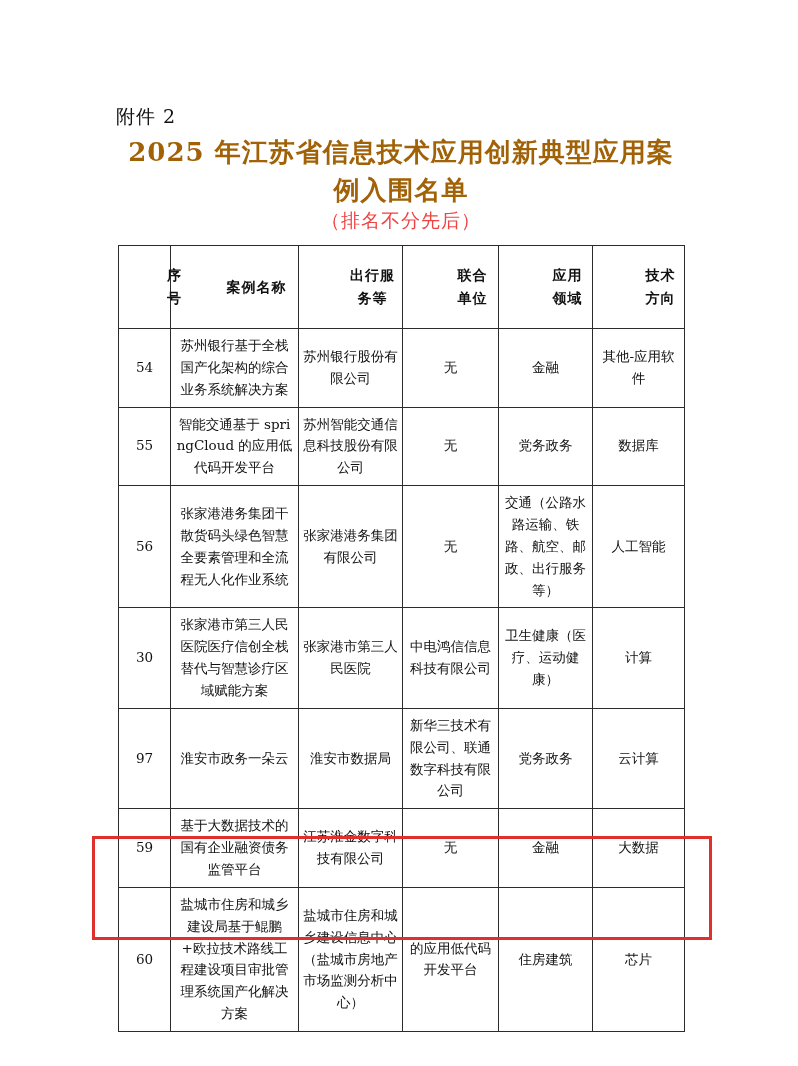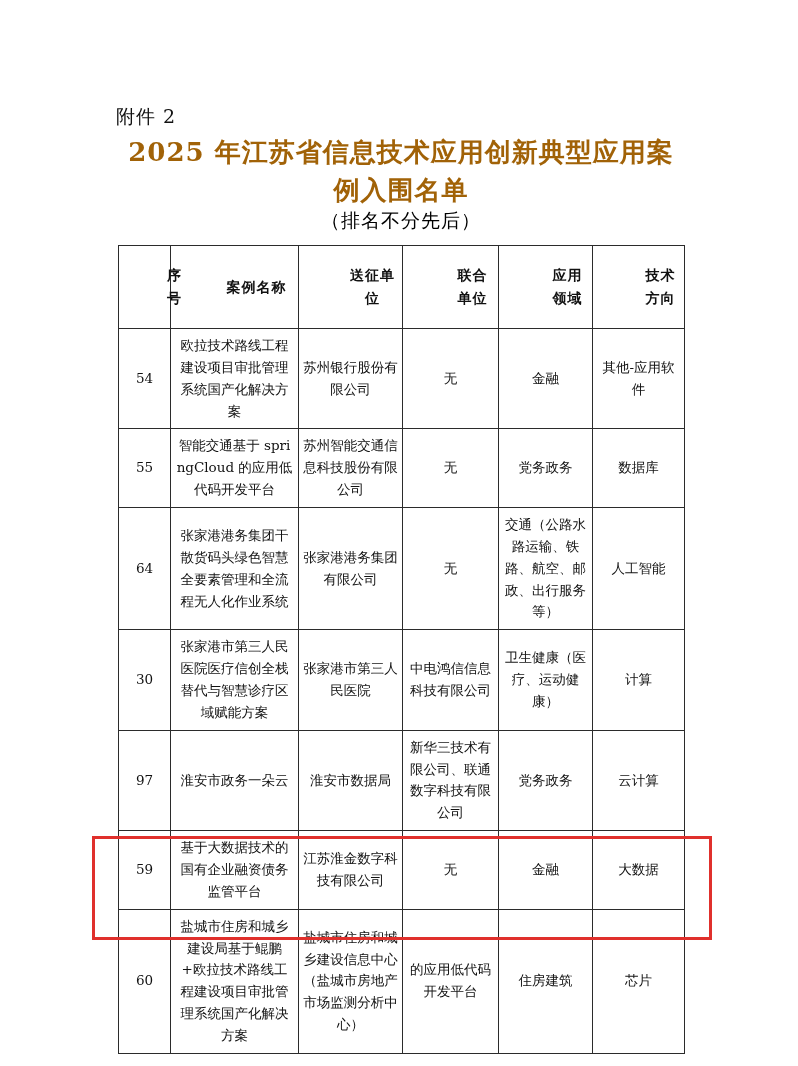--- a/index.html
+++ b/index.html
@@ -45,21 +45,21 @@
     letter-spacing: 1px;
   }
   .doc-subtitle {
     position: absolute;
     left: 116px;
     top: 208px;
     width: 570px;
     text-align: center;
     font-family: "DejaVu Serif", serif;
     font-size: 19px;
-    color: #000000;
+    color: #ef4444;
     letter-spacing: 1px;
   }
   table.listing {
     position: absolute;
     left: 118px;
     top: 245px;
     width: 566px;
     border-collapse: collapse;
     table-layout: fixed;
     font-family: "DejaVu Serif", serif;
@@ -120,45 +120,45 @@
       <col class="c-name">
       <col class="c-unit">
       <col class="c-joint">
       <col class="c-field">
       <col class="c-tech">
     </colgroup>
     <thead>
       <tr>
         <th>序号</th>
         <th>案例名称</th>
-        <th>送征单位</th>
+        <th>出行服务等</th>
         <th>联合单位</th>
         <th>应用领域</th>
         <th>技术方向</th>
       </tr>
     </thead>
     <tbody>
       <tr>
         <td class="seq">54</td>
-        <td>欧拉技术路线工程建设项目审批管理系统国产化解决方案</td>
+        <td>苏州银行基于全栈国产化架构的综合业务系统解决方案</td>
         <td>苏州银行股份有限公司</td>
         <td>无</td>
         <td>金融</td>
         <td>其他-应用软件</td>
       </tr>
       <tr>
         <td class="seq">55</td>
         <td>智能交通基于 springCloud 的应用低代码开发平台</td>
         <td>苏州智能交通信息科技股份有限公司</td>
         <td>无</td>
         <td>党务政务</td>
         <td>数据库</td>
       </tr>
       <tr>
-        <td class="seq">64</td>
+        <td class="seq">56</td>
         <td>张家港港务集团干散货码头绿色智慧全要素管理和全流程无人化作业系统</td>
         <td>张家港港务集团有限公司</td>
         <td>无</td>
         <td>交通（公路水路运输、铁路、航空、邮政、出行服务等）</td>
         <td>人工智能</td>
       </tr>
       <tr>
         <td class="seq">30</td>
         <td>张家港市第三人民医院医疗信创全栈替代与智慧诊疗区域赋能方案</td>
         <td>张家港市第三人民医院</td>

